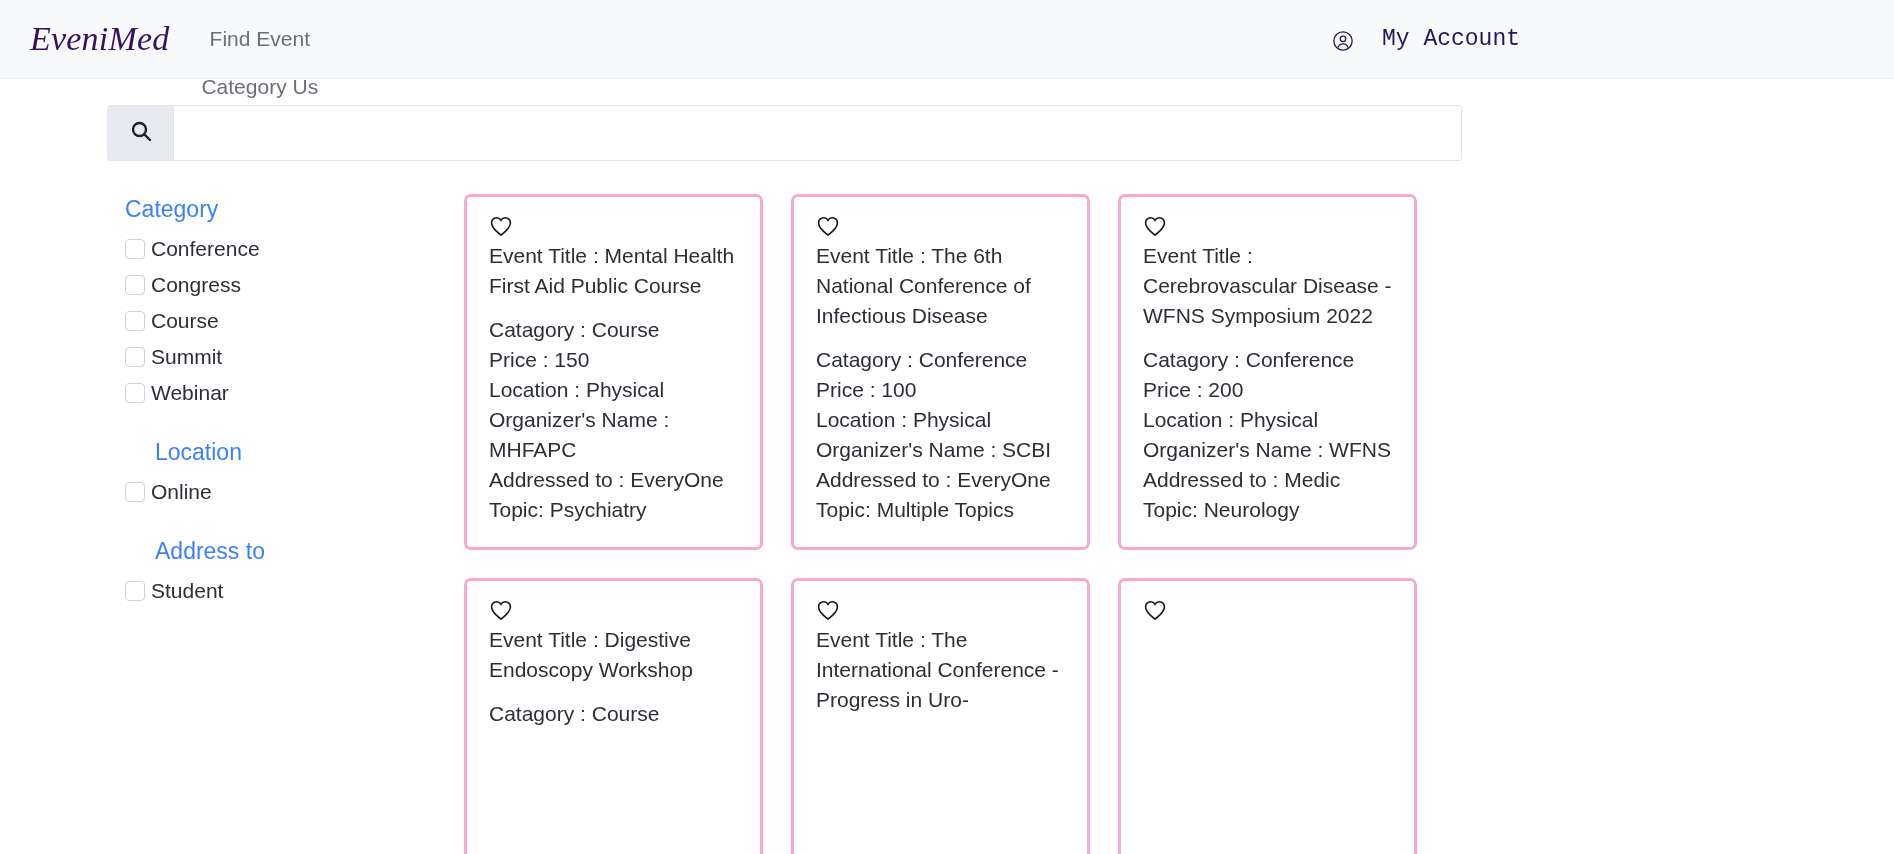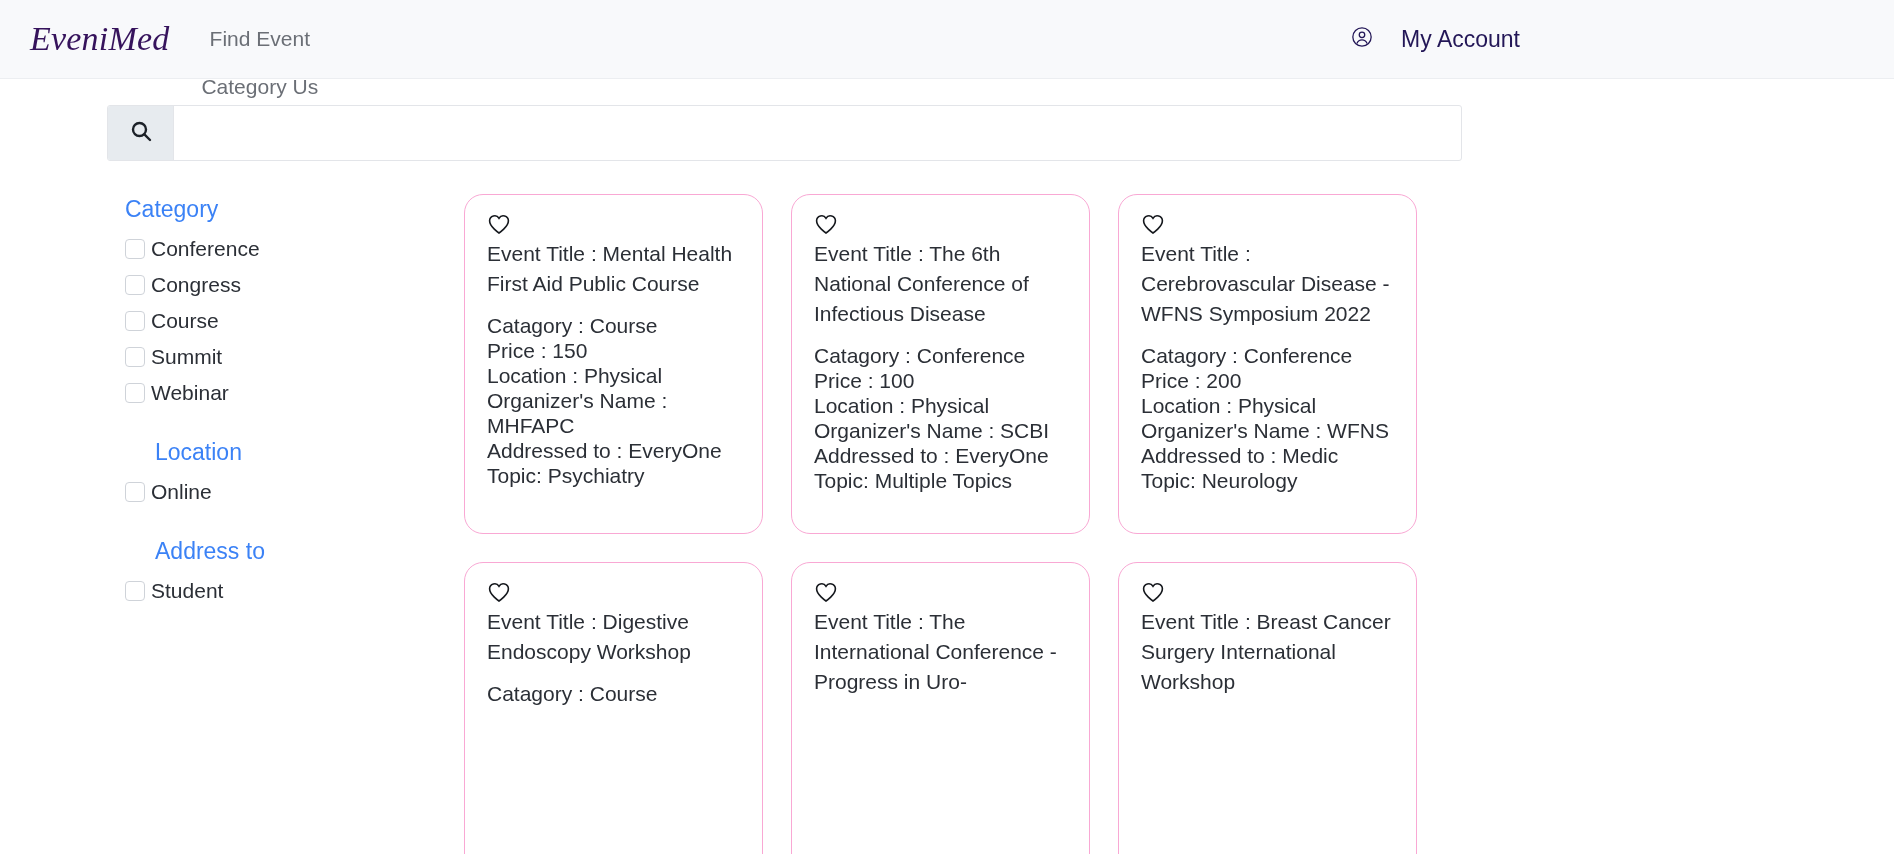--- a/index.html
+++ b/index.html
@@ -41,26 +41,27 @@
   }
   .nav-link {
     font-size: 21px;
     color: #6b6f76;
     white-space: nowrap;
     cursor: pointer;
   }
   .account {
     margin-left: auto;
     display: flex;
-    align-items: flex-start;
+    align-items: flex-end;
     gap: 28px;
     color: #231757;
     font-size: 23px;
     cursor: pointer;
     padding-right: 344px;
+    font-family: Liberation Mono, monospace;
   }
   .account svg { display: block; }
 
   
   .search-wrap {
     padding: 26px 0 0 107px;
   }
   .search-bar {
     display: flex;
     width: 1355px;
@@ -134,41 +135,41 @@
   }
 
   
   .cards {
     display: grid;
     grid-template-columns: repeat(3, 299px);
     gap: 28px;
     padding-top: 0px;
   }
   .card {
-    border: 1px solid #f9a8d4;
-    border-radius: 19px;
+    border: 3px solid #f9a8d4;
+    border-radius: 7px;
     background: #ffffff;
     padding: 18px 8px 22px 22px;
     min-height: 340px;
   }
   .heart {
     margin-bottom: 28px;
     width: 24px;
     height: 24px;
     cursor: pointer;
   }
   .card-title {
     font-size: 21px;
     line-height: 30px;
     color: #2b2f36;
     margin: 0 0 14px 0;
   }
   .card-meta {
     font-size: 21px;
-    line-height: 25px;
+    line-height: 30px;
     color: #2b2f36;
     margin: 0;
     white-space: pre-line;
   }
 </style>
 </head>
 <body>
 
 <div class="site-header">
   <div class="brand">EveniMed</div>
@@ -315,18 +316,17 @@
       <p class="card-title">Event Title : The International Conference - Progress in Uro-</p>
       <p class="card-meta"></p>
     </div>
 
     <div class="card">
       <span class="heart">
         <svg width="24" height="22" viewBox="0 0 24 22" fill="none" stroke="#15181d" stroke-width="1.6">
           <path d="M12 20S2.6 13.9 2.6 7.8A5.1 5.1 0 0 1 12 5.2a5.1 5.1 0 0 1 9.4 2.6C21.4 13.9 12 20 12 20z"></path>
         </svg>
       </span>
-      <p class="card-title">Event Title : Breast Cancer Surgery International Workshop</p>
       <p class="card-meta"></p>
     </div>
 
   </div>
 </div>
 
 </body></html>

